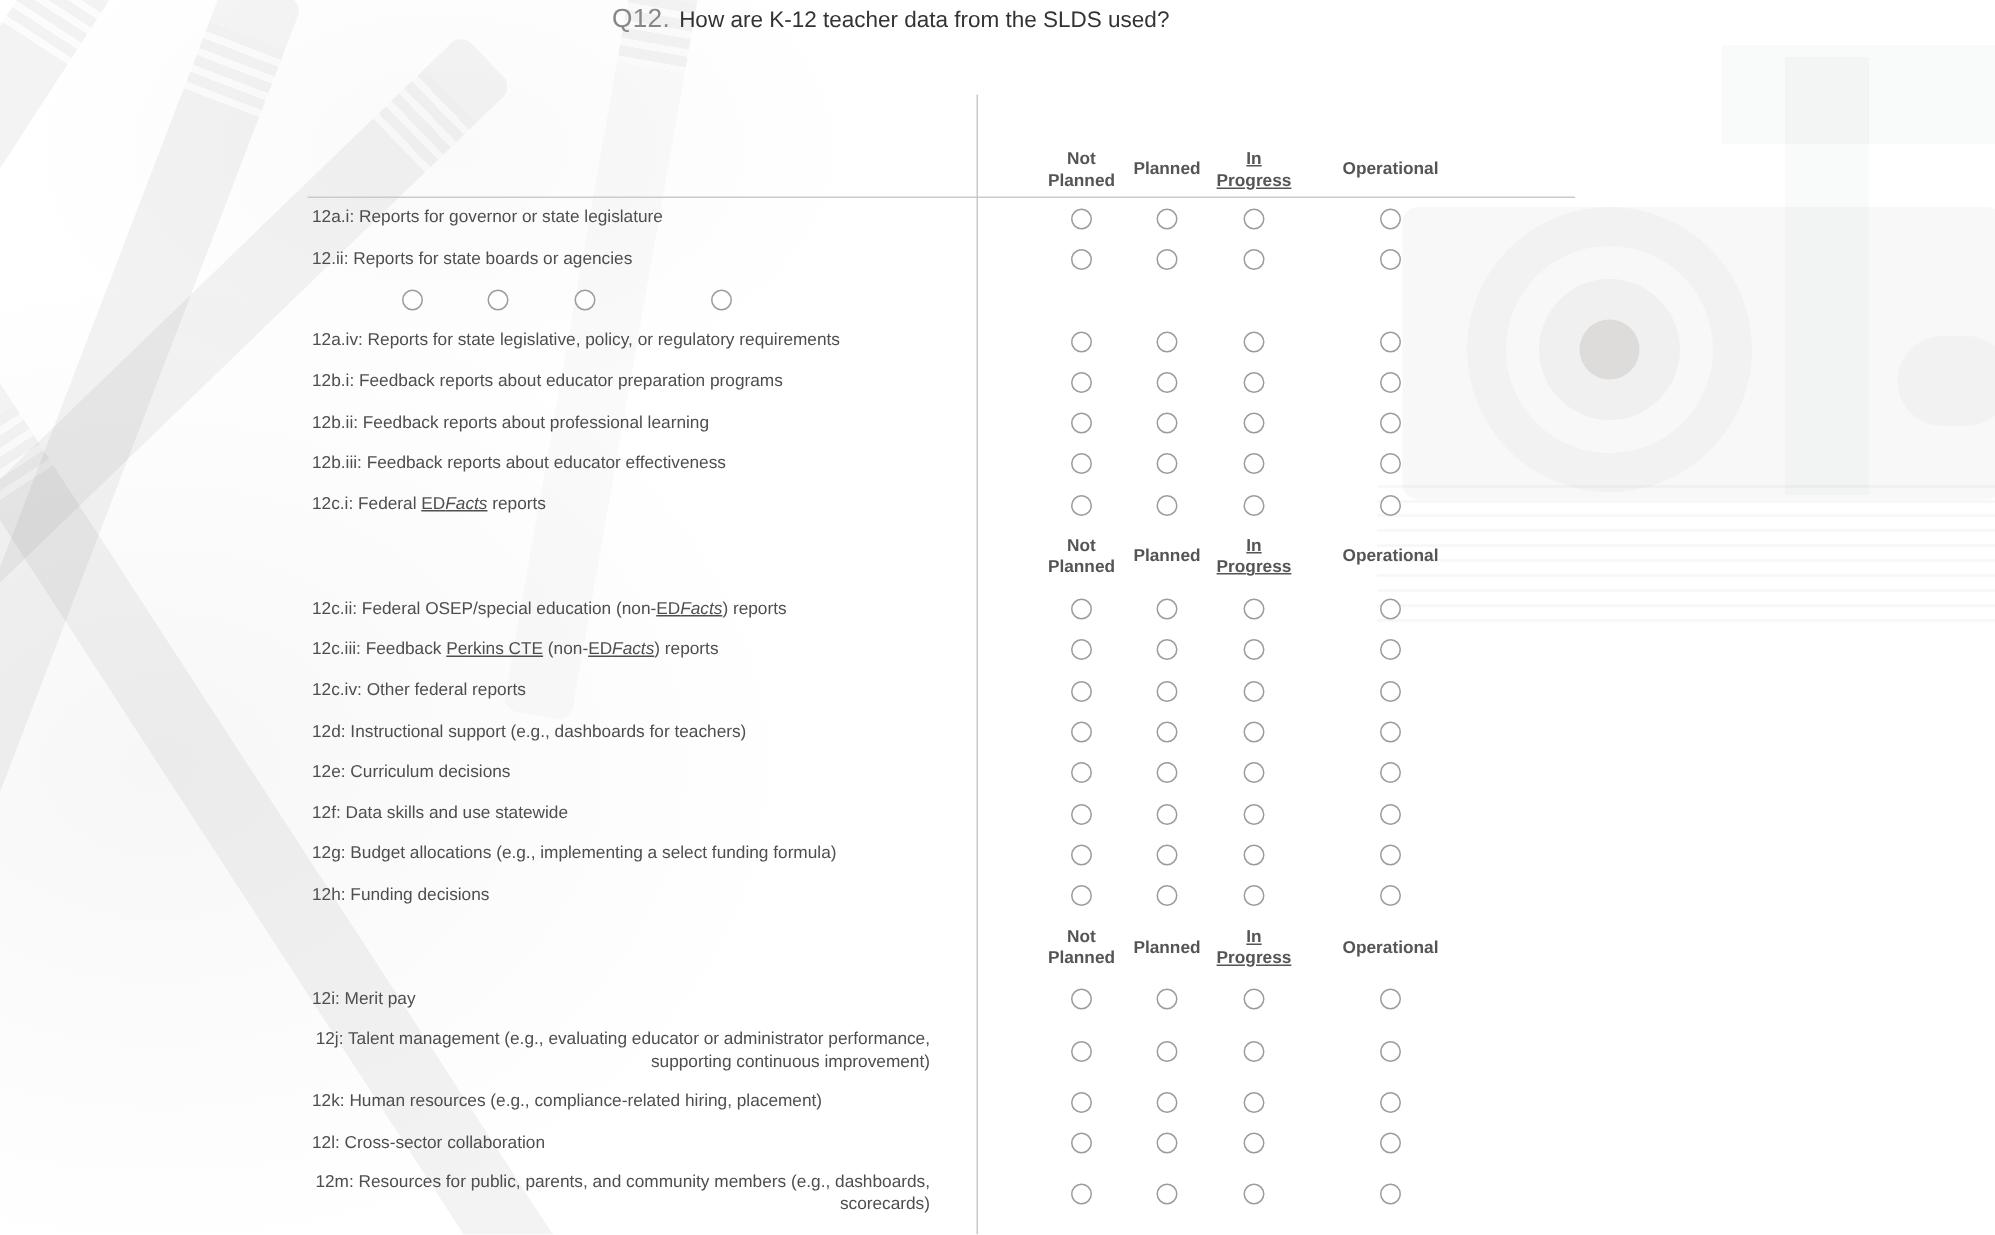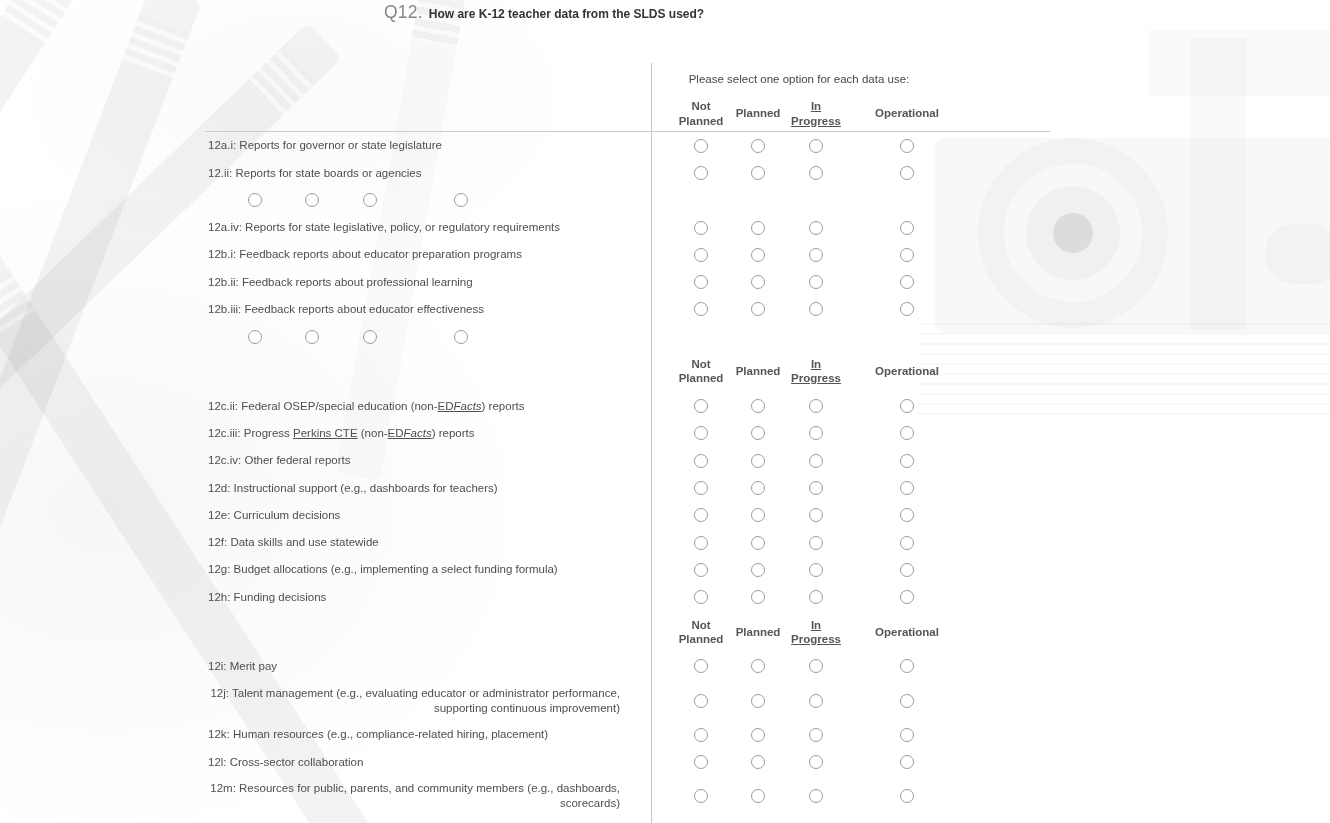--- a/index.html
+++ b/index.html
@@ -26,30 +26,30 @@
   .cam-body{position:absolute;left:935px;top:138px;width:400px;height:195px;border-radius:10px;background:rgba(20,30,40,0.030);}
   .lens-outer{position:absolute;left:978px;top:138px;width:190px;height:190px;border-radius:50%;border:26px solid rgba(20,20,25,0.028);box-sizing:border-box;}
   .lens-inner{position:absolute;left:1026px;top:186px;width:94px;height:94px;border-radius:50%;background:rgba(20,20,25,0.035);}
   .lens-core{position:absolute;left:1053px;top:213px;width:40px;height:40px;border-radius:50%;background:rgba(70,45,40,0.10);}
   .tri-vert{position:absolute;left:1190px;top:38px;width:56px;height:292px;background:rgba(20,25,30,0.025);}
   .top-block{position:absolute;left:1148px;top:30px;width:182px;height:66px;background:rgba(20,25,30,0.022);}
   .pill{position:absolute;left:1265px;top:224px;width:76px;height:60px;border-radius:30px;background:rgba(20,25,30,0.026);}
   .streaks{position:absolute;left:918px;top:323px;width:412px;height:95px;
     background:repeating-linear-gradient(180deg, rgba(0,0,0,0.026) 0 2px, transparent 2px 10px);}
   
-  .qtitle{position:absolute;left:384px;top:2px;display:flex;align-items:baseline;gap:6px;}
+  .qtitle{position:absolute;left:408px;top:2px;display:flex;align-items:baseline;gap:6px;}
   .qnum{font-size:17.5px;color:#878787;letter-spacing:.2px;}
-  .qtext{font-size:12px;font-weight:bold;color:#333333;}
+  .qtext{font-size:15px;font-weight:normal;color:#333333;}
   
   .survey{position:absolute;left:205px;top:63px;width:845px;font-size:11.5px;}
   .vdivider{position:absolute;left:446px;top:0;width:1px;height:760px;background:#c5c7c9;}
   .lblspace{width:446px;flex:0 0 446px;}
   .cells{display:flex;align-items:stretch;padding-left:22px;}
   .cell,.opt{display:flex;align-items:center;justify-content:center;box-sizing:border-box;}
-  .cell:nth-child(1),.opt:nth-child(1){width:56px;}
+  .cell:nth-child(1),.opt:nth-child(1){width:56px;margin-left:20px;}
   .cell:nth-child(2),.opt:nth-child(2){width:58px;}
   .cell:nth-child(3),.opt:nth-child(3){width:58px;text-decoration:underline;}
   .cell:nth-child(4),.opt:nth-child(4){width:80px;margin-left:22px;}
   .opt{font-weight:bold;color:#555555;text-align:center;line-height:1.22;}
   .instr-row{display:flex;height:33px;}
   .instr{margin-left:22px;width:252px;text-align:center;padding-top:10px;box-sizing:border-box;color:#474747;}
   .opts-row{display:flex;height:35px;}
   .head.first{border-bottom:1px solid #cbcbcb;}
   .head.mid .opts-row{height:42px;}
   .row{display:flex;height:27.3px;align-items:center;}
@@ -107,21 +107,20 @@
   <span class="qtext">How are K-12 teacher data from the SLDS used?</span>
 </div>
 
 <div class="survey">
   <div class="vdivider"></div>
   <div>
       <section class="sec">
         <div class="head first">
           <div class="instr-row">
             <div class="lblspace"></div>
-            <div class="instr">Please select one option for each data use:</div>
           </div>
           <div class="opts-row">
             <div class="lblspace"></div>
             <div class="cells">
               <div class="opt">
                 <span>Not Planned</span>
               </div>
               <div class="opt">
                 <span>Planned</span>
               </div>
@@ -246,20 +245,21 @@
             </div>
             <div class="cell">
               <span class="radio" role="radio" aria-checked="false" tabindex="0"></span>
             </div>
             <div class="cell">
               <span class="radio" role="radio" aria-checked="false" tabindex="0"></span>
             </div>
           </div>
         </div>
         <div class="row">
+          <div class="lbl"><span>12c.i: Federal </span><span class="u ">ED</span><span class="u i">Facts</span><span> reports</span></div>
           <div class="cells">
             <div class="cell">
               <span class="radio" role="radio" aria-checked="false" tabindex="0"></span>
             </div>
             <div class="cell">
               <span class="radio" role="radio" aria-checked="false" tabindex="0"></span>
             </div>
             <div class="cell">
               <span class="radio" role="radio" aria-checked="false" tabindex="0"></span>
             </div>
@@ -300,21 +300,21 @@
             </div>
             <div class="cell">
               <span class="radio" role="radio" aria-checked="false" tabindex="0"></span>
             </div>
             <div class="cell">
               <span class="radio" role="radio" aria-checked="false" tabindex="0"></span>
             </div>
           </div>
         </div>
         <div class="row">
-          <div class="lbl"><span>12c.iii: Progress </span><span class="u ">Perkins CTE</span><span> (non-</span><span class="u ">ED</span><span class="u i">Facts</span><span>) reports</span></div>
+          <div class="lbl"><span>12c.iii: Feedback </span><span class="u ">Perkins CTE</span><span> (non-</span><span class="u ">ED</span><span class="u i">Facts</span><span>) reports</span></div>
           <div class="cells">
             <div class="cell">
               <span class="radio" role="radio" aria-checked="false" tabindex="0"></span>
             </div>
             <div class="cell">
               <span class="radio" role="radio" aria-checked="false" tabindex="0"></span>
             </div>
             <div class="cell">
               <span class="radio" role="radio" aria-checked="false" tabindex="0"></span>
             </div>

